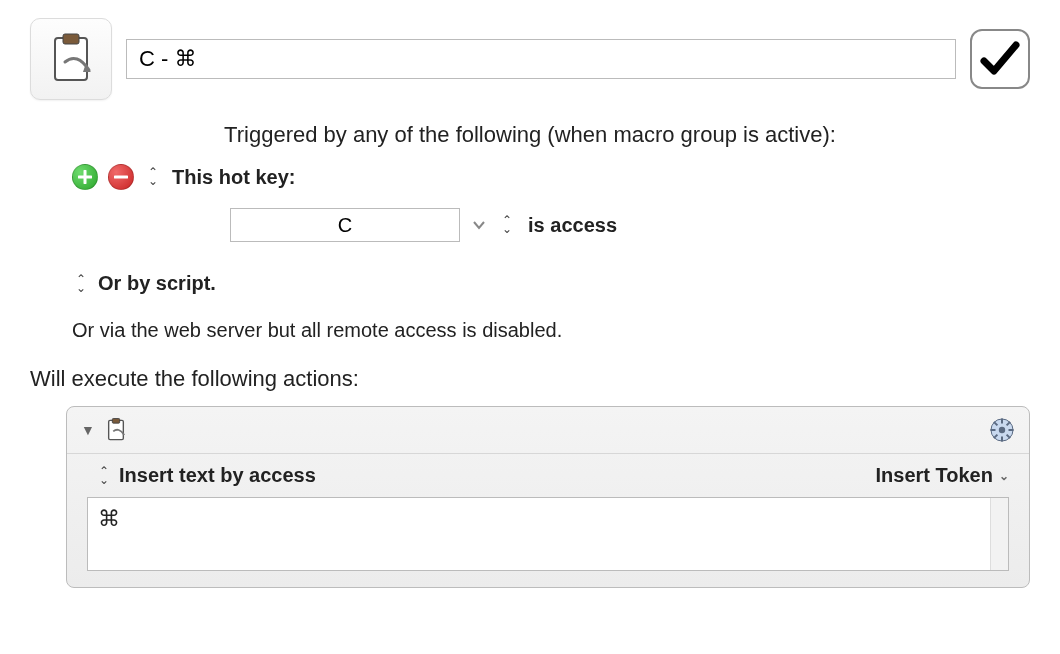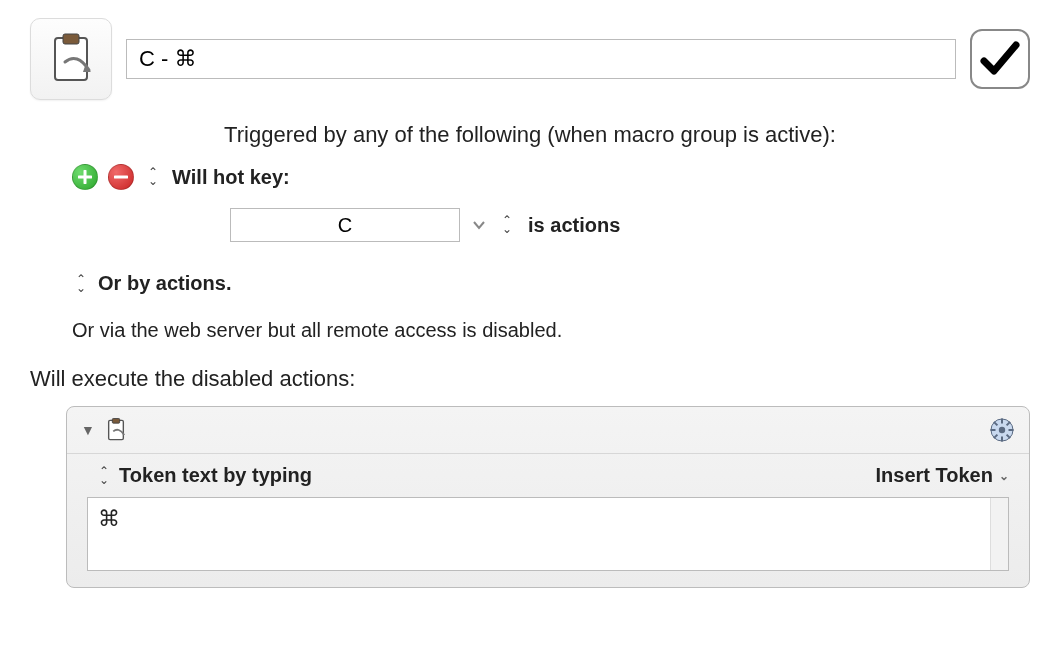--- a/index.html
+++ b/index.html
@@ -210,48 +210,48 @@
   </div>
   <div class="circle-btn circle-remove">
     <svg width="14" height="14" viewBox="0 0 14 14">
         <path d="M1 7h12" stroke="#fff" stroke-width="3" stroke-linecap="round"></path>
       </svg>
   </div>
   <span class="stepper">
     <span>⌃</span>
       <span>⌄</span>
   </span>
-  <span class="bold-label">Will hot key:</span>
+  <span class="bold-label">This hot key:</span>
 </div>
 
 <div class="hotkey-row">
   <input class="hotkey-field" type="text" value="C" style="">
   <span class="chevron-down">
     <svg width="14" height="10" viewBox="0 0 14 10">
         <path d="M2 2 L7 8 L12 2" fill="none" stroke="#888" stroke-width="2"></path>
       </svg>
   </span>
   <span class="stepper">
     <span>⌃</span>
       <span>⌄</span>
   </span>
-  <span class="bold-label">is actions</span>
+  <span class="bold-label">is access</span>
 </div>
 
 <div class="orby-row">
   <span class="stepper">
     <span>⌃</span>
       <span>⌄</span>
   </span>
-  <span class="bold-label">Or by actions.</span>
+  <span class="bold-label">Or by script.</span>
 </div>
 
 <div class="webserver-row">Or via the web server but all remote access is disabled.</div>
 
-<div class="actions-label">Will execute the disabled actions:</div>
+<div class="actions-label">Will execute the following actions:</div>
 
 <div class="action-box">
   <div class="action-title-row">
     <span class="disclosure-triangle">▼</span>
     <svg width="22" height="26" viewBox="0 0 48 54">
       <rect x="8" y="6" width="32" height="42" rx="3" fill="#fff" stroke="#555" stroke-width="3"></rect>
       <rect x="16" y="2" width="16" height="10" rx="2" fill="#7a5a3a" stroke="#444" stroke-width="2"></rect>
       <path d="M18 30 Q30 20 42 38" fill="none" stroke="#777" stroke-width="4"></path>
     </svg>
     <div class="gear-area">
@@ -270,21 +270,21 @@
         </g>
       </svg>
     </div>
   </div>
 
   <div class="action-subrow">
     <span class="stepper">
       <span>⌃</span>
         <span>⌄</span>
     </span>
-    <span class="bold-label" style="margin-left:6px;">Token text by typing</span>
+    <span class="bold-label" style="margin-left:6px;">Insert text by access</span>
     <div class="insert-token">
       <span>Insert Token</span>
       <span class="small-chevron">⌄</span>
     </div>
   </div>
 
   <div class="text-area-wrap">
     <div class="text-area-box">
       <div class="text-content">⌘</div>
       <div class="fake-scroll"></div>

